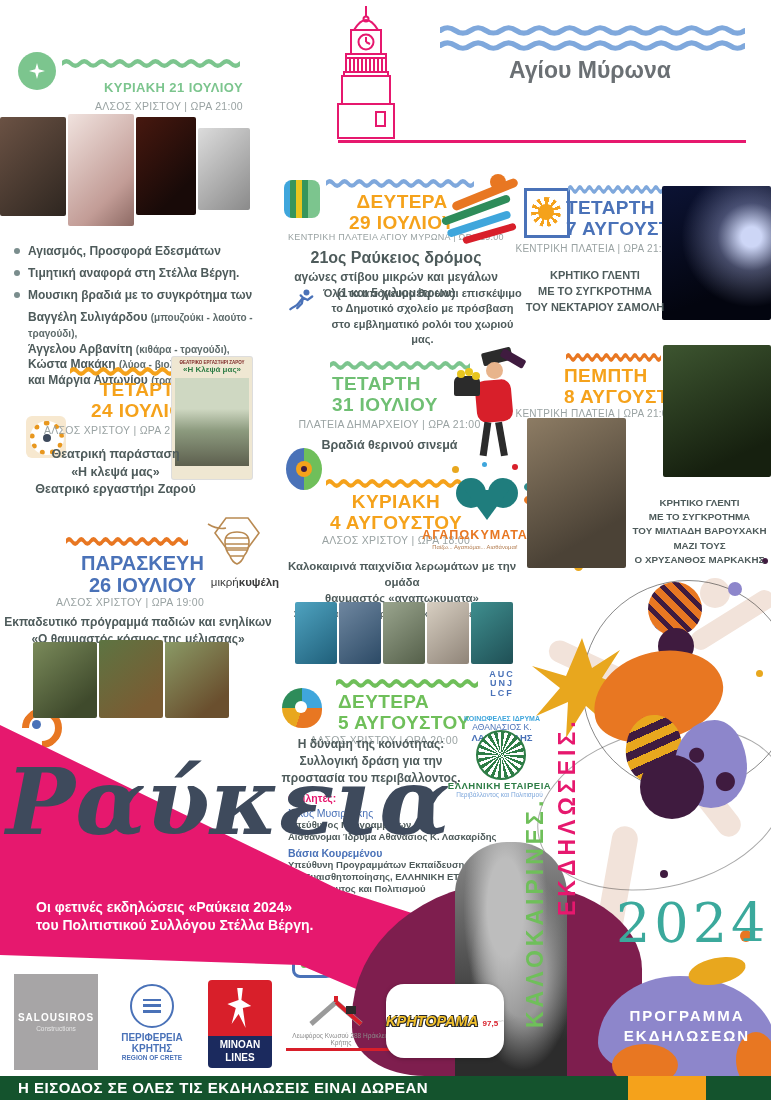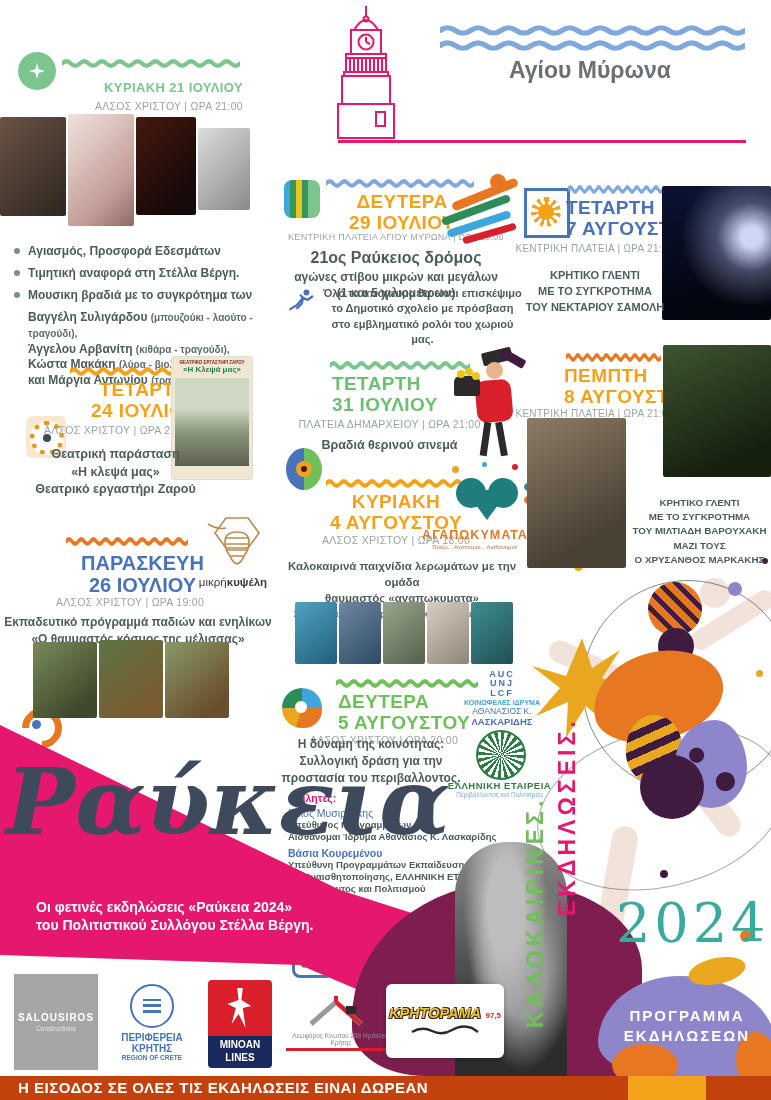--- a/index.html
+++ b/index.html
@@ -254,21 +254,21 @@
     <div>ΠΑΡΑΣΚΕΥΗ</div>
     <div>26 ΙΟΥΛΙΟΥ</div>
   </div>
   <svg class="abs" style="left:198px;top:516px;" width="70" height="60" viewBox="0 0 70 60">
     <g fill="none" stroke="#B98A52" stroke-width="1.6">
       <polygon points="28,2 50,2 61,17 50,32 28,32 17,17"></polygon>
       <path d="M10 8 Q20 14 28 12"></path>
       <path d="M39 16 Q27 16 27 26 Q27 34 32 40 Q34 46 39 48 Q44 46 46 40 Q51 34 51 26 Q51 16 39 16 M28 22 H50 M27 28 H51 M29 34 H49 M32 40 H46"></path>
     </g>
   </svg>
-  <div class="abs ctr" style="left:186px;top:576px;width:94px;font-size:11.5px;color:#3A3A3A;">
+  <div class="abs ctr" style="left:186px;top:576px;width:94px;font-size:11.5px;color:#3A3A3A;padding-left:12px;">
     <span>μικρή</span><span class="b">κυψέλη</span>
   </div>
   <div class="abs ctr meta nw" style="left:30px;top:596px;width:200px;">ΑΛΣΟΣ ΧΡΙΣΤΟΥ | ΩΡΑ 19:00</div>
   <div class="abs ctr" style="left:4px;top:614px;width:268px;">
     <div class="body-b" style="font-size:12px;line-height:1.4;">Εκπαδευτικό πρόγραμμά παδιών και ενηλίκων</div>
     <div class="body-b" style="font-size:12px;line-height:1.4;">«Ο θαυμαστός κόσμος της μέλισσας»</div>
   </div>
   <div class="abs photo" style="left:33px;top:642px;width:64px;height:76px;background:linear-gradient(140deg,#7a8a5a,#3f4a2c 80%);"></div>
   <div class="abs photo" style="left:99px;top:640px;width:64px;height:78px;background:linear-gradient(140deg,#5d7442,#7a5c33 80%);"></div>
   <div class="abs photo" style="left:165px;top:642px;width:64px;height:76px;background:linear-gradient(140deg,#8a9a66,#6a4f2e 80%);"></div>
@@ -313,21 +313,21 @@
     <div>ΔΕΥΤΕΡΑ</div>
     <div>5 ΑΥΓΟΥΣΤΟΥ</div>
   </div>
   <div class="abs ctr meta nw" style="left:284px;top:734px;width:200px;">ΑΛΣΟΣ ΧΡΙΣΤΟΥ | ΩΡΑ 20:00</div>
   <div class="abs ctr" style="left:446px;top:670px;width:112px;">
     <div style="font-size:9px;font-weight:bold;color:#4A72B8;letter-spacing:2px;line-height:1.05;">
       <div>AUC</div>
       <div>UNJ</div>
       <div>LCF</div>
     </div>
-    <div style="margin-top:1px;">
+    <div style="margin-top:17px;">
       <div style="font-size:7px;font-weight:bold;color:#3FA6DC;">ΚΟΙΝΩΦΕΛΕΣ ΙΔΡΥΜΑ</div>
       <div style="font-size:8.5px;color:#4A72B8;">ΑΘΑΝΑΣΙΟΣ Κ.</div>
       <div style="font-size:9.5px;font-weight:bold;color:#4A72B8;">ΛΑΣΚΑΡΙΔΗΣ</div>
     </div>
   </div>
   <div class="abs ctr" style="left:280px;top:736px;width:182px;">
     <div class="body-b" style="font-size:12px;line-height:1.4;">Η δύναμη της κοινότητας:</div>
     <div class="body-b" style="font-size:12px;line-height:1.4;">Συλλογική δράση για την</div>
     <div class="body-b" style="font-size:12px;line-height:1.4;">προστασία του περιβαλλοντος.</div>
   </div>
@@ -396,26 +396,26 @@
   </div>
   <div class="abs ctr" style="left:286px;top:996px;width:110px;">
     <svg width="70" height="30" viewBox="0 0 70 30">
       <path d="M5 28 L30 6 L55 28" fill="none" stroke="#9a9a9a" stroke-width="5"></path>
       <path d="M30 6 L30 0 M30 6 L55 28" fill="none" stroke="#D81F2A" stroke-width="4"></path>
       <rect x="40" y="10" width="10" height="8" fill="#2b2b2b"></rect>
     </svg>
     <div style="font-size:6.5px;color:#8a8a8a;margin-top:2px;">Λεωφόρος Κνωσού 288 Ηράκλειο Κρήτης</div>
     <div style="margin-top:2px;height:3px;background:#D81F2A;"></div>
   </div>
-  <div class="abs" style="left:386px;top:984px;width:118px;height:74px;background:#fff;border-radius:6px;box-shadow:0 1px 4px rgba(0,0,0,.25);display:flex;flex-direction:column;align-items:center;justify-content:center;">
+  <div class="abs" style="left:386px;top:984px;width:118px;height:74px;background:#fff;border-radius:18px;box-shadow:0 1px 4px rgba(0,0,0,.25);display:flex;flex-direction:row;align-items:center;justify-content:center;">
     <div class="nw"><span style="font-size:14.5px;font-weight:bold;font-style:italic;color:#F2C12E;text-shadow:1px 1px 0 #2b2b2b,-1px 1px 0 #2b2b2b,1px -1px 0 #2b2b2b;">ΚΡΗΤΟΡΑΜΑ</span>
     <span style="font-size:8px;font-weight:bold;color:#D81F2A;">97,5</span></div>
     <svg width="70" height="16" viewBox="0 0 70 16">
         <path d="M2 10 Q12 4 22 9 T42 8 T62 6 L68 10" fill="none" stroke="#2b2b2b" stroke-width="2.5"></path>
       </svg>
   </div>
 
-  <div class="abs" style="left:0;top:1076px;width:771px;height:24px;background:#c2410c;">
+  <div class="abs" style="left:0;top:1076px;width:771px;height:24px;background:#14532d;">
     <div class="nw" style="position:absolute;left:18px;top:3px;color:#fff;font-weight:bold;font-size:15px;letter-spacing:.5px;">Η ΕΙΣΟΔΟΣ ΣΕ ΟΛΕΣ ΤΙΣ ΕΚΔΗΛΩΣΕΙΣ ΕΙΝΑΙ ΔΩΡΕΑΝ</div>
     <div style="position:absolute;left:628px;top:0;width:78px;height:24px;background:#F5A21B;"></div>
   </div>
 
 </div>
 
 </body></html>

